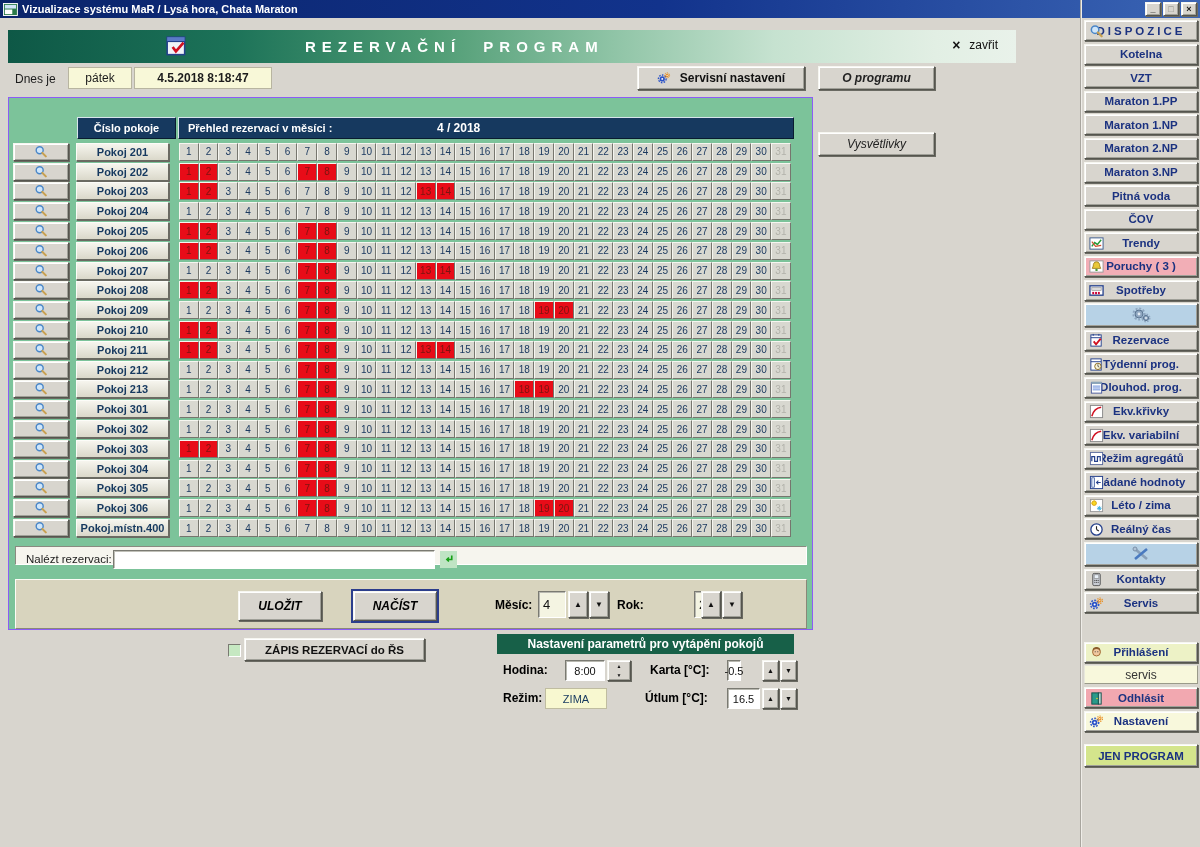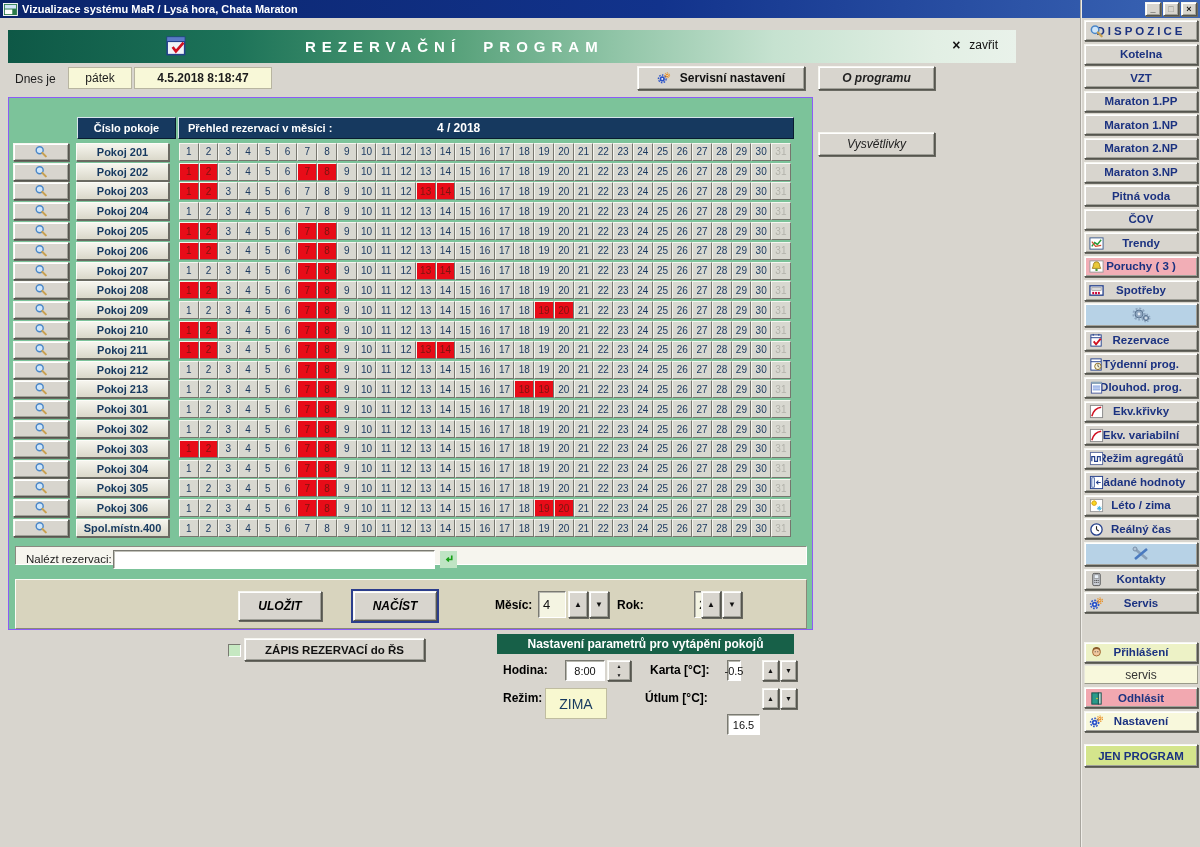--- a/index.html
+++ b/index.html
@@ -125,23 +125,23 @@
   .heat-hdr{position:absolute;left:497px;top:634px;width:297px;height:20px;background:#176048;
     color:#fff;font-weight:bold;font-size:12px;display:flex;align-items:center;justify-content:center;}
   .heat-lbl{position:absolute;font-size:12px;font-weight:bold;color:#000;}
   .heat-box{position:absolute;width:40px;height:21px;background:#fff;
     border:1px solid;border-color:#7a7a72 #fff #fff #7a7a72;box-shadow:inset 1px 1px 0 #b8b8b0;
     box-sizing:border-box;display:flex;align-items:center;justify-content:center;font-size:11px;color:#111;}
   .udspin{position:absolute;left:607px;top:660px;width:24px;height:21px;display:flex;flex-direction:column;}
   .udspin .half{flex:1;font-size:5px;display:flex;align-items:center;justify-content:center;color:#111;}
   .sm-arr{position:absolute;width:17px;height:21px;font-size:7px;color:#111;
     display:flex;align-items:center;justify-content:center;}
-  .zima-box{position:absolute;left:545px;top:688px;width:62px;height:31px;background:#f8f8d0;
+  .zima-box{position:absolute;left:545px;top:688px;width:62px;height:21px;background:#f8f8d0;
     border:1px solid #c0bda0;box-sizing:border-box;display:flex;align-items:center;justify-content:center;
-    font-size:14px;color:#16395f;}
+    font-size:11px;color:#16395f;}
   
   .sidebar{position:absolute;left:1080px;top:0;width:120px;height:847px;
     border-left:1px solid #a8a59e;box-shadow:inset 1px 0 0 #efede8;}
   .sb-list{position:absolute;left:3px;top:20px;width:114px;display:flex;flex-direction:column;}
   .sb-btn{position:relative;height:21px;margin-bottom:2.6px;display:flex;align-items:center;justify-content:center;
     background:#d8d5ce;color:#1b3280;font-weight:bold;font-size:11.5px;white-space:nowrap;
     border:1px solid;border-color:#f6f6f0 #55554e #55554e #f6f6f0;
     box-shadow:inset 1px 1px 0 #ffffff, inset -1px -1px 0 #a0a098, 1px 1px 0 #6a6a62;box-sizing:border-box;}
   .sb-ic{position:absolute;left:3px;top:2px;width:16px;height:16px;display:flex;align-items:center;justify-content:center;}
   .sb-ic svg{width:15px;height:15px;}
@@ -1058,21 +1058,21 @@
       </div>
       <div class="cal-row">
         <div class="mag-btn btn3d">
           <span style="display: inline-flex; width: 14px; height: 14px;">
             <svg viewBox="0 0 16 16">
               <circle cx="6.5" cy="6" r="4" fill="#cfe6fa" stroke="#4a86c8" stroke-width="1.6"></circle>
               <line x1="9.5" y1="9" x2="13.5" y2="13" stroke="#c8a050" stroke-width="2.4" stroke-linecap="round"></line>
             </svg>
           </span>
         </div>
-        <div class="room-btn">Spol.místn.400</div>
+        <div class="room-btn">Pokoj.místn.400</div>
         <div class="cells">
           <div class="cell">1</div>
           <div class="cell">2</div>
           <div class="cell">3</div>
           <div class="cell">4</div>
           <div class="cell">5</div>
           <div class="cell">6</div>
           <div class="cell">7</div>
           <div class="cell">8</div>
           <div class="cell">9</div>
@@ -1141,21 +1141,21 @@
 
 <span class="heat-lbl" style="left:650px;top:663px;">Karta [°C]:</span>
 <span class="heat-box" style="left:727px;top:660px;width:14px;">-0.5</span>
 <span class="btn3d sm-arr" style="left:762px;top:660px;">▲</span>
 <span class="btn3d sm-arr" style="left:780px;top:660px;">▼</span>
 
 <span class="heat-lbl" style="left:503px;top:691px;">Režim:</span>
 <span class="zima-box">ZIMA</span>
 
 <span class="heat-lbl" style="left:645px;top:691px;">Útlum [°C]:</span>
-<span class="heat-box" style="left:727px;top:688px;width:33px;margin-top:26px;">16.5</span>
+<span class="heat-box" style="left:727px;top:688px;width:33px;">16.5</span>
 <span class="btn3d sm-arr" style="left:762px;top:688px;">▲</span>
 <span class="btn3d sm-arr" style="left:780px;top:688px;">▼</span>
 
 <div class="sidebar">
   <div class="sb-list">
       <div class="sb-btn nav spaced">
         <span class="sb-ic">
           <svg viewBox="0 0 16 16">
             <circle cx="6.5" cy="6" r="4" fill="#cfe6fa" stroke="#4a86c8" stroke-width="1.6"></circle>
             <line x1="9.5" y1="9" x2="13.5" y2="13" stroke="#c8a050" stroke-width="2.4" stroke-linecap="round"></line>

